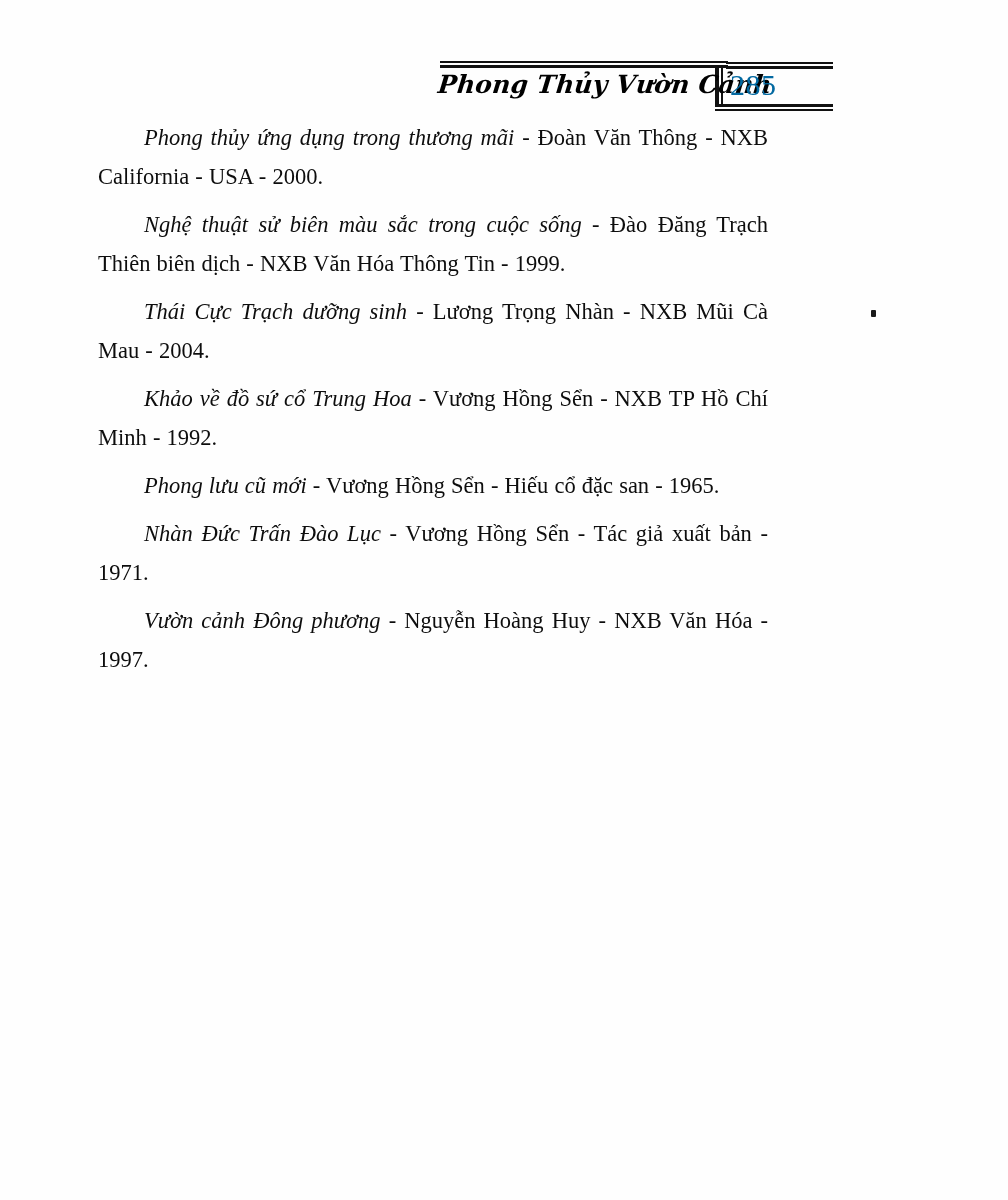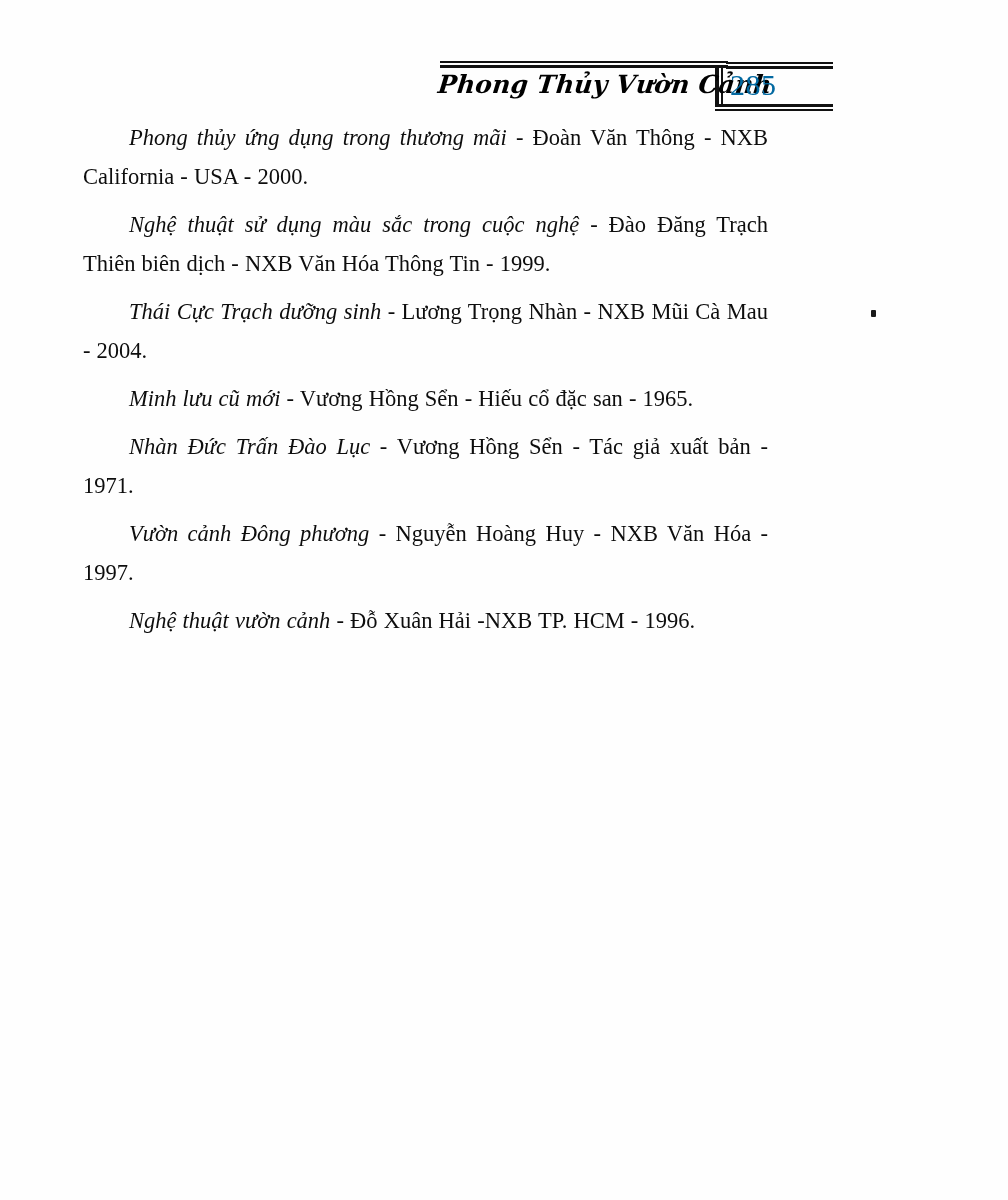--- a/index.html
+++ b/index.html
@@ -138,21 +138,21 @@
     left: 82px;
     top: 118px;
     width: 686px;
   }
 
   .entry {
     text-align: justify;
     text-justify: inter-word;
     font-size: 22.5px;
     line-height: 39px;
-    margin: 0 0 9px 1px;
+    margin: 0 0 9px 16px;
     text-indent: 46px;
     word-spacing: 0.5px;
   }
   .entry:last-child {
     margin-bottom: 0;
   }
   .entry .t {
     font-style: italic;
   }
   .entry .r {
@@ -190,45 +190,45 @@
     <div class="page-number">285</div>
   </div>
 
   <div class="content">
 
     <p class="entry">
       <span class="t">Phong thủy ứng dụng trong thương mãi</span><span class="r"> - Đoàn Văn Thông - NXB California - USA - 2000.</span>
     </p>
 
     <p class="entry">
-      <span class="t">Nghệ thuật sử dụng màu sắc trong cuộc nghệ</span><span class="r"> - Đào Đăng Trạch Thiên biên dịch - NXB Văn Hóa Thông Tin - 1999.</span>
+      <span class="t">Nghệ thuật sử biên màu sắc trong cuộc sống</span><span class="r"> - Đào Đăng Trạch Thiên biên dịch - NXB Văn Hóa Thông Tin - 1999.</span>
     </p>
 
 
 
     <p class="entry">
       <span class="t">Thái Cực Trạch dưỡng sinh</span><span class="r"> - Lương Trọng Nhàn - NXB Mũi Cà Mau - 2004.</span>
     </p>
 
 
-
-    <p class="entry">
-      <span class="t">Minh lưu cũ mới</span><span class="r"> - Vương Hồng Sển - Hiếu cổ đặc san - 1965.</span>
+    <p class="entry">
+      <span class="t">Khảo về đồ sứ cổ Trung Hoa</span><span class="r"> - Vương Hồng Sển - NXB TP Hồ Chí Minh - 1992.</span>
+    </p>
+
+    <p class="entry">
+      <span class="t">Phong lưu cũ mới</span><span class="r"> - Vương Hồng Sển - Hiếu cổ đặc san - 1965.</span>
     </p>
 
     <p class="entry">
       <span class="t">Nhàn Đức Trấn Đào Lục</span><span class="r"> - Vương Hồng Sển - Tác giả xuất bản  - 1971.</span>
     </p>
 
 
     <p class="entry">
       <span class="t">Vườn cảnh Đông phương</span><span class="r"> - Nguyễn Hoàng Huy - NXB Văn Hóa - 1997.</span>
     </p>
 
-    <p class="entry">
-      <span class="t">Nghệ thuật vườn cảnh</span><span class="r"> - Đỗ Xuân Hải -NXB TP. HCM - 1996.</span>
-    </p>
 
   </div>
 
   <div class="speck"></div>
 
 </div>
 
 </body></html>

